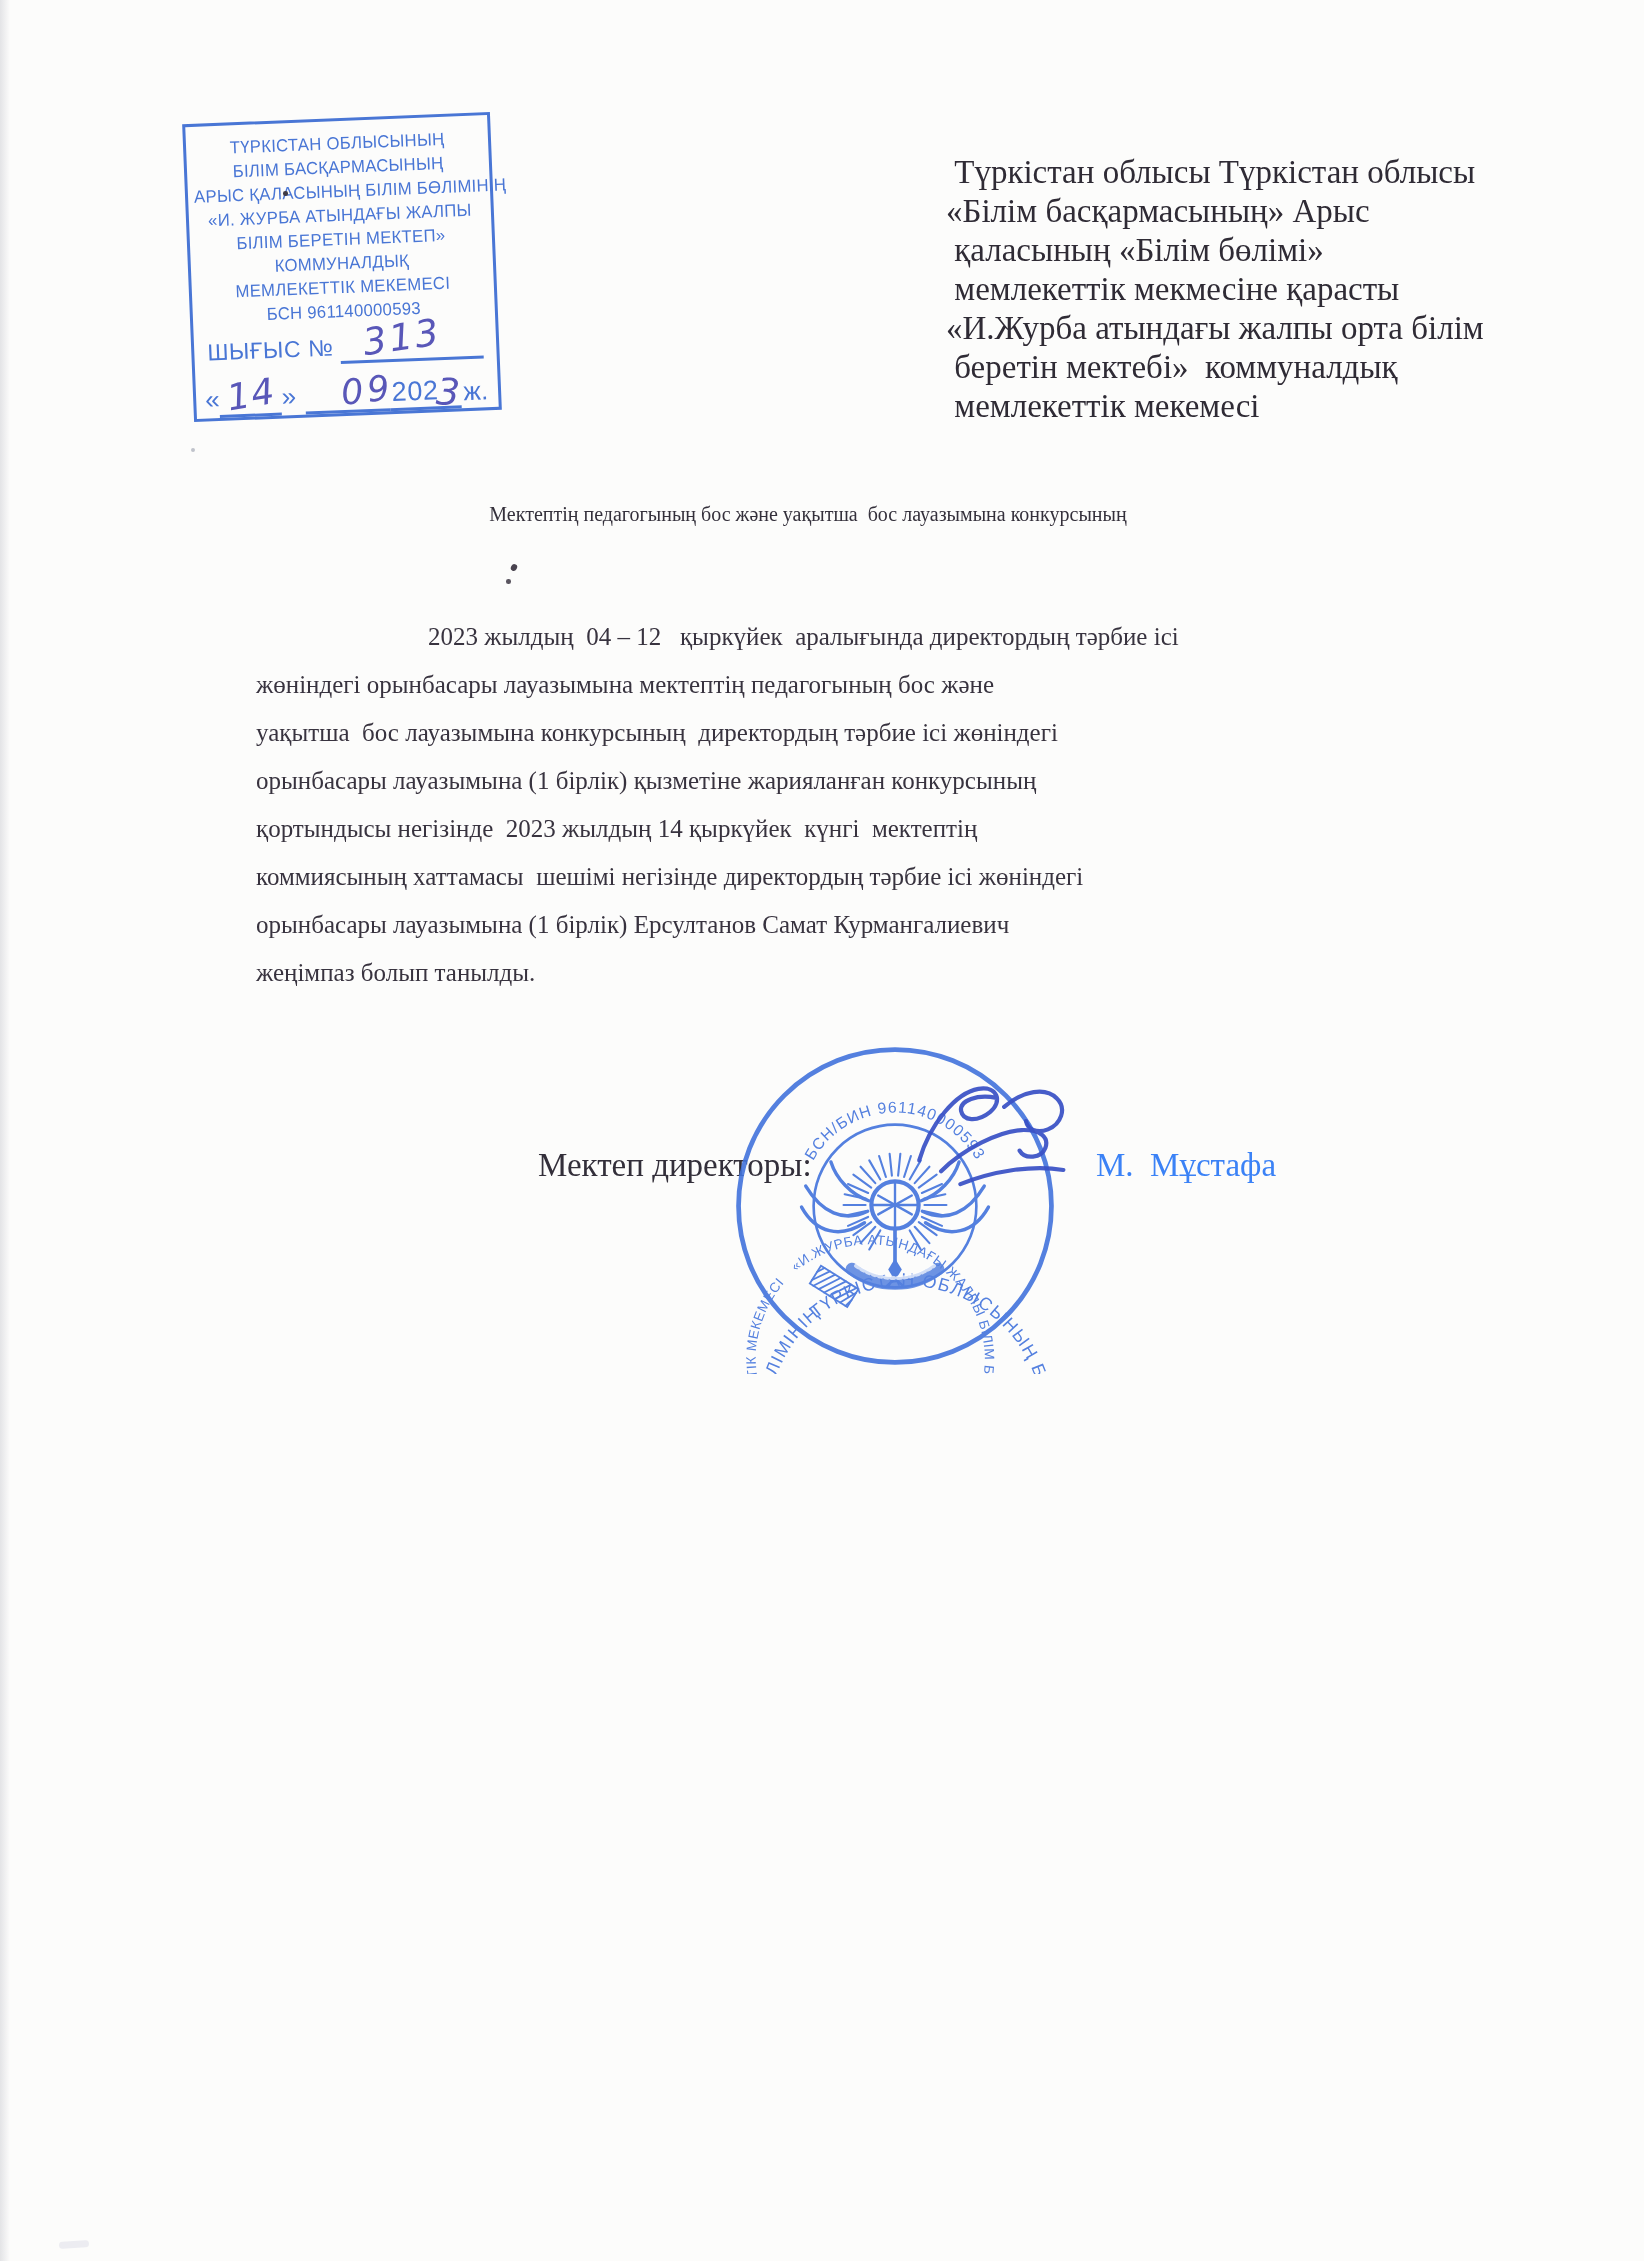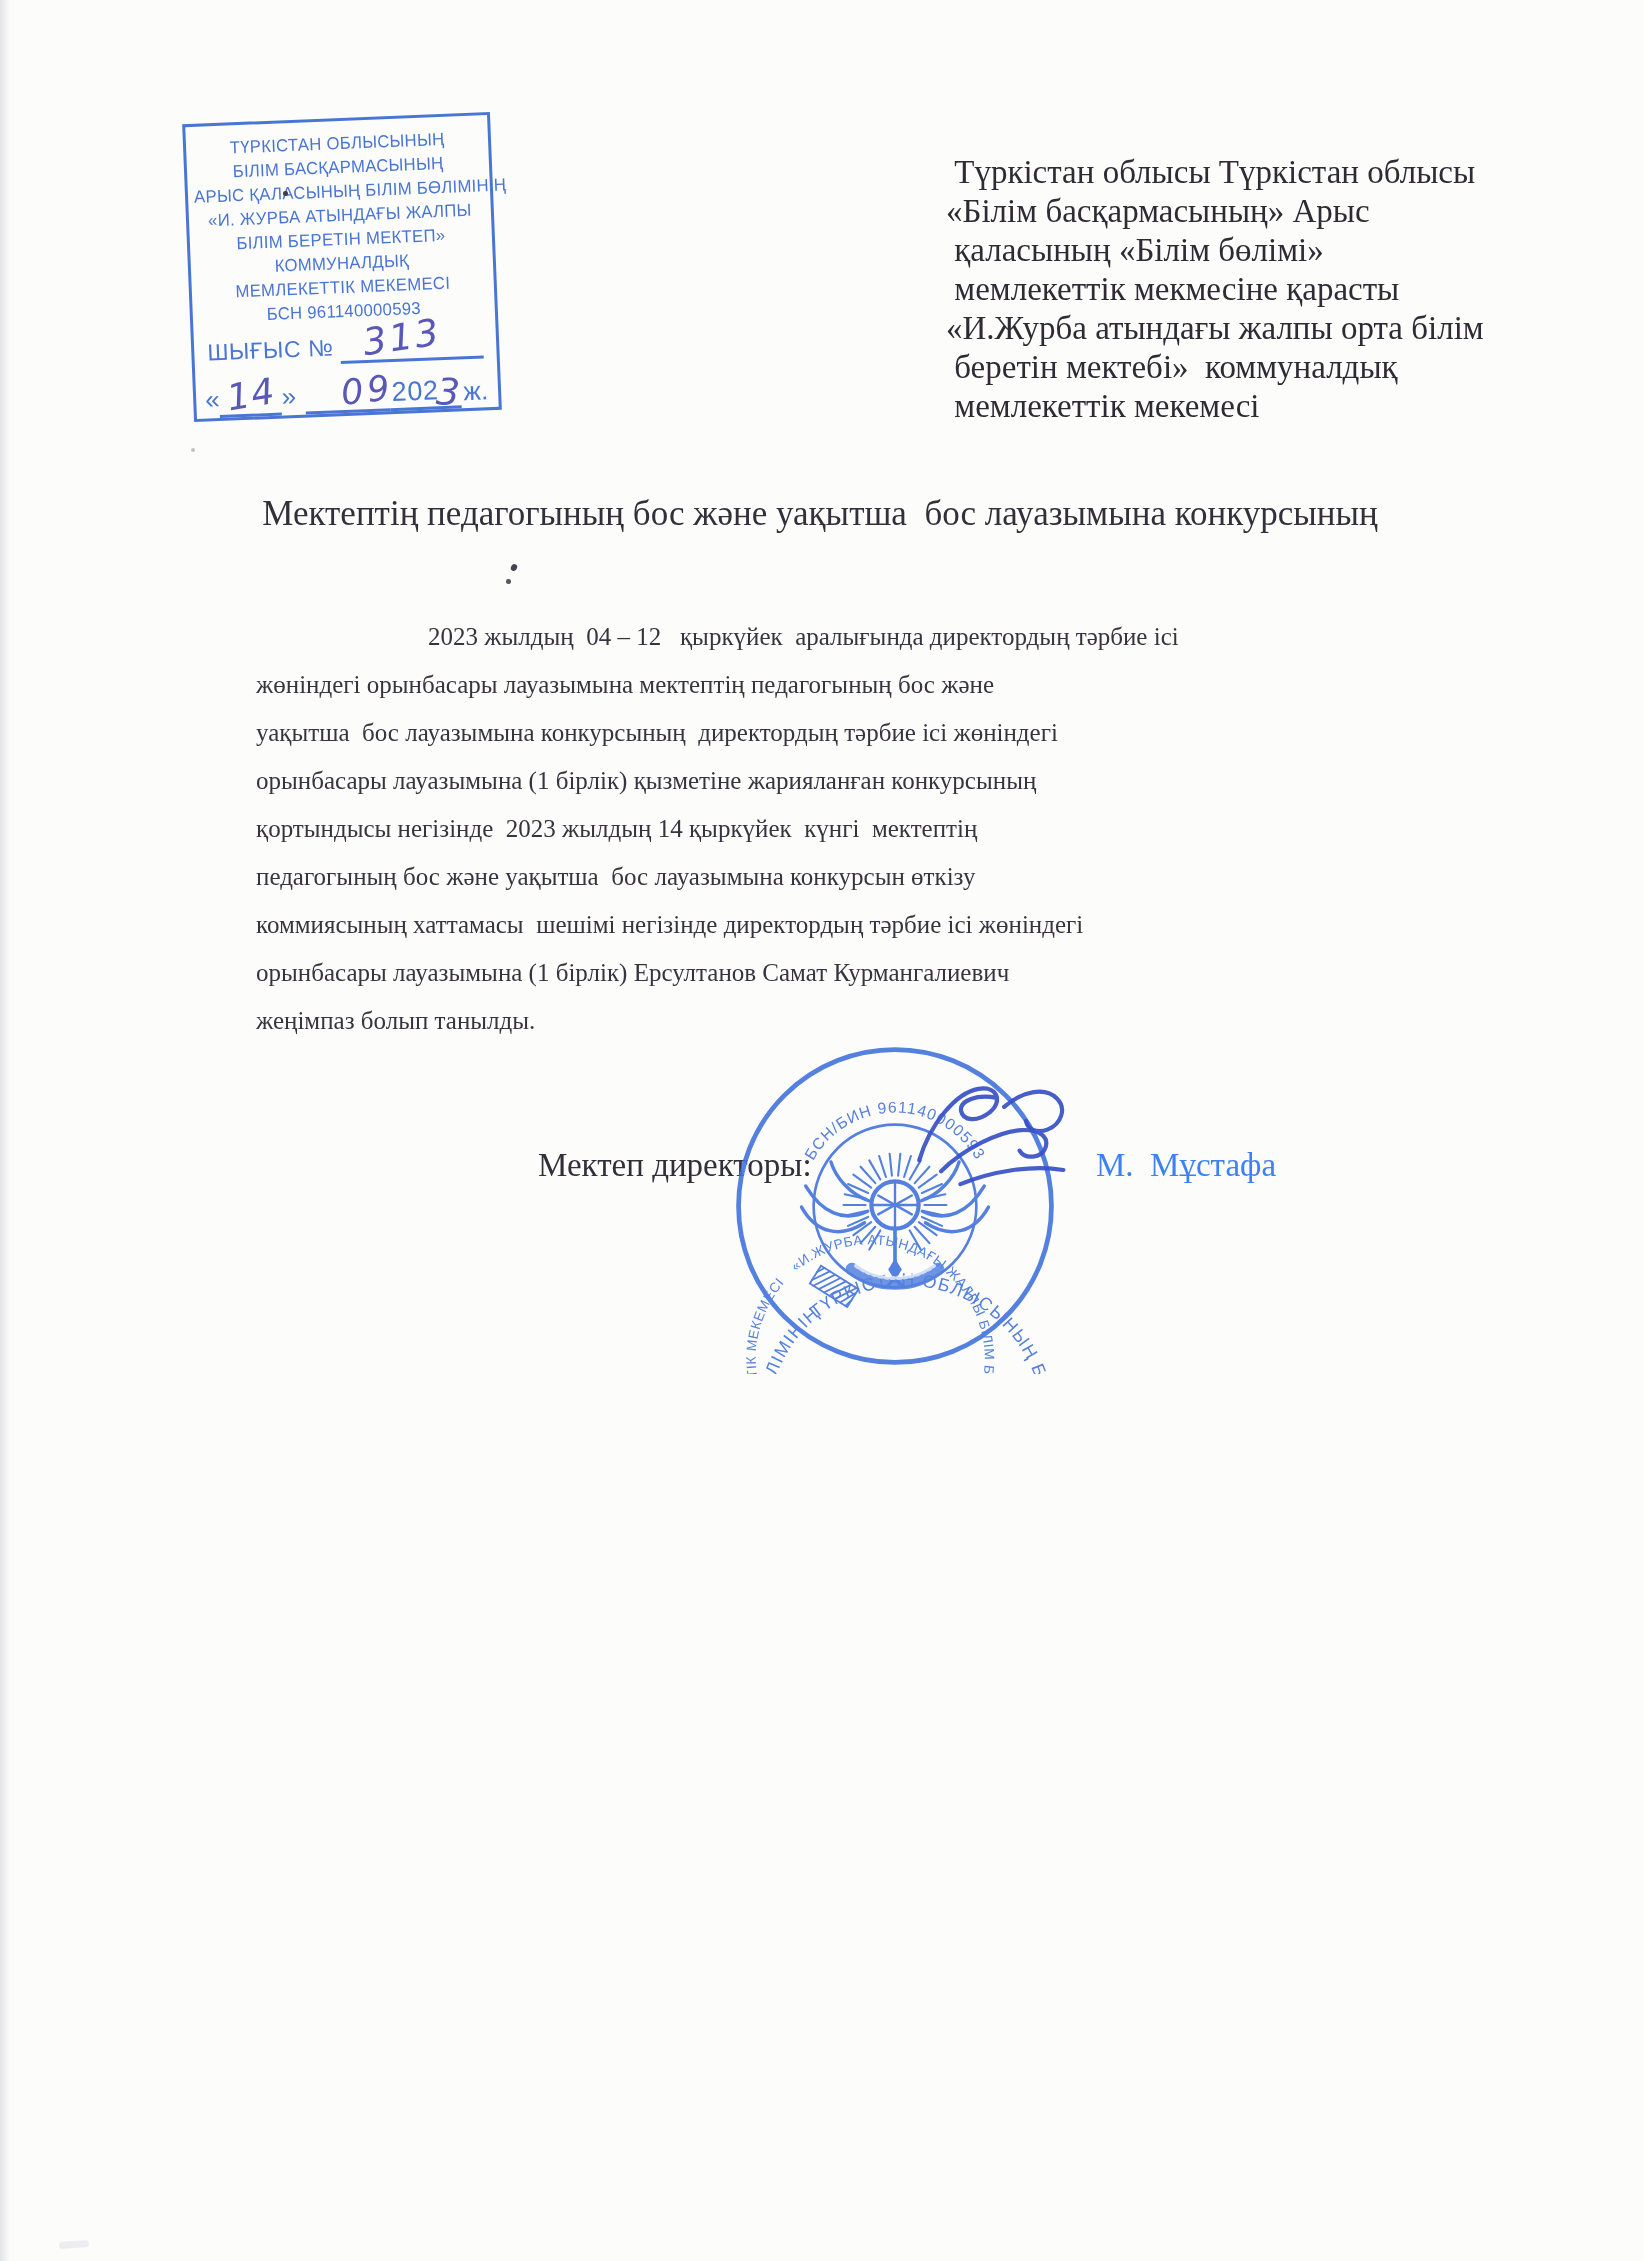--- a/index.html
+++ b/index.html
@@ -57,21 +57,21 @@
   .zh{font-size:26px;padding-bottom:1.3px;margin-left:2.6px;}
   
   .header-block{
     position:absolute;left:946px;top:153px;width:651px;
     font-size:33px;line-height:39px;color:#2f2b35;
   }
   .header-line{white-space:pre;}
   
   .title{
     position:absolute;left:0;top:490px;width:1616px;
-    text-align:center;font-size:35px;line-height:48px;color:#34303b;padding-left:12px;
+    text-align:center;font-size:20px;line-height:48px;color:#34303b;
   }
   .title-line{white-space:pre;}
   
   .body-par{
     position:absolute;left:256px;top:613px;width:1353px;
     font-size:25px;line-height:48px;color:var(--text-dark);
   }
   .body-line{white-space:pre;}
   .body-line.indent{padding-left:172px;}
   
@@ -143,21 +143,20 @@
   <div class="title">
     <div class="title-line">Мектептің педагогының бос және уақытша  бос лауазымына конкурсының</div>
   </div>
 
   <div class="body-par">
     <div class="body-line indent">2023 жылдың  04 – 12   қыркүйек  аралығында директордың тәрбие ісі</div>
     <div class="body-line">жөніндегі орынбасары лауазымына мектептің педагогының бос және</div>
     <div class="body-line">уақытша  бос лауазымына конкурсының  директордың тәрбие ісі жөніндегі</div>
     <div class="body-line">орынбасары лауазымына (1 бірлік) қызметіне жарияланған конкурсының</div>
     <div class="body-line">қортындысы негізінде  2023 жылдың 14 қыркүйек  күнгі  мектептің</div>
-    <div class="body-line">педагогының бос және уақытша  бос лауазымына конкурсын өткізу</div>
     <div class="body-line">коммиясының хаттамасы  шешімі негізінде директордың тәрбие ісі жөніндегі</div>
     <div class="body-line">орынбасары лауазымына (1 бірлік) Ерсултанов Самат Курмангалиевич</div>
     <div class="body-line">жеңімпаз болып танылды.</div>
   </div>
 
   <div class="sig-label">Мектеп директоры:</div>
   <div class="sig-name">М.  Мұстафа</div>
 
   <div class="seal">
     <svg viewBox="0 0 640 640">

